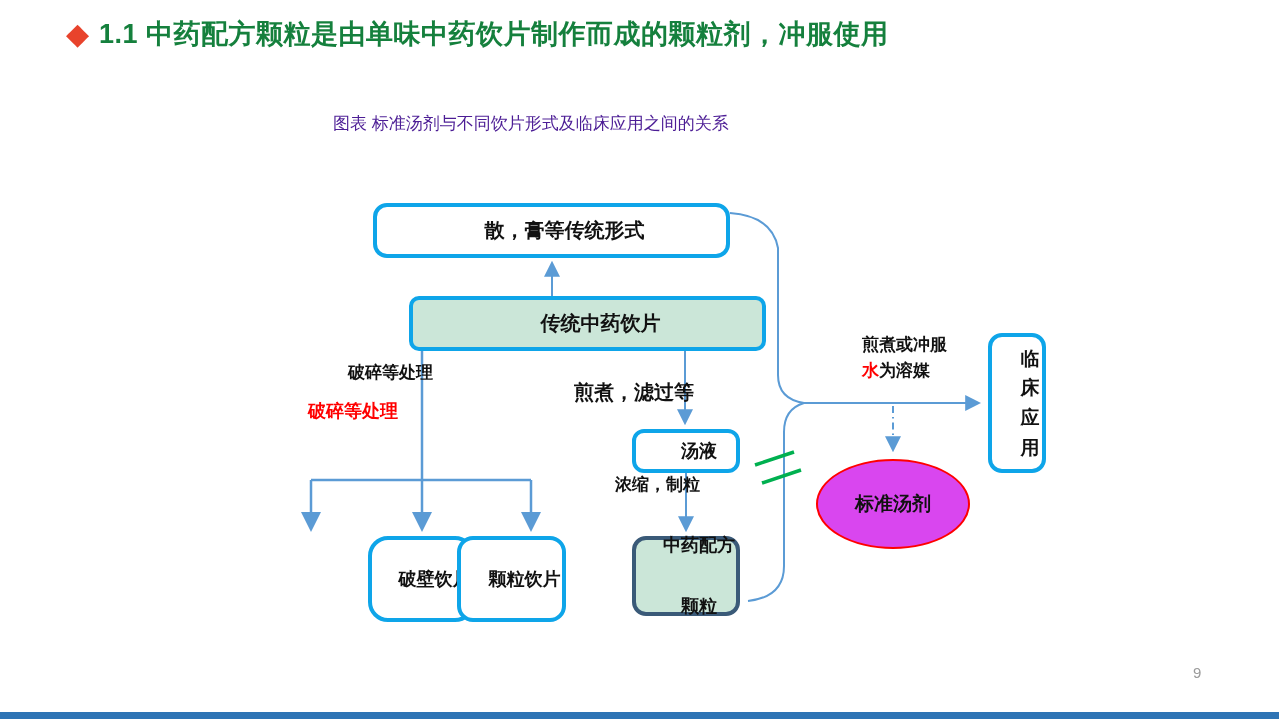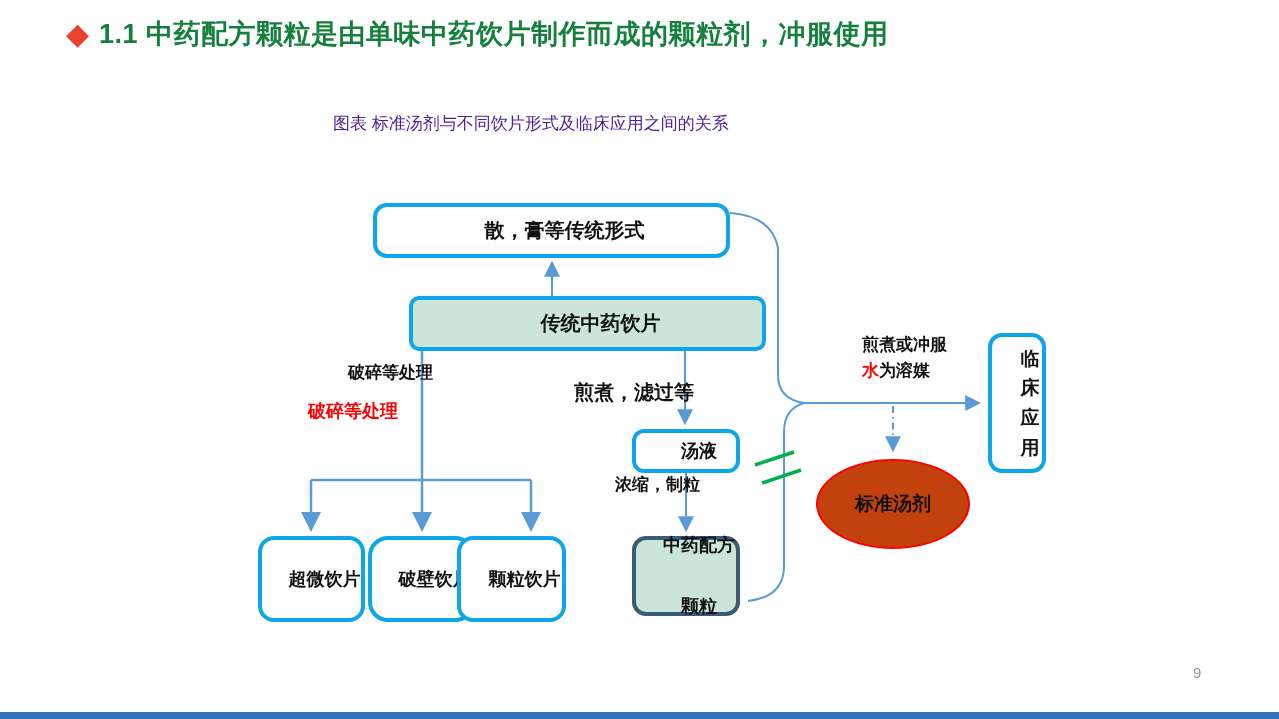--- a/index.html
+++ b/index.html
@@ -26,21 +26,21 @@
   .box-granules   { left: 632px; top: 536px; width: 108px; height: 80px; font-size: 18px; border-radius: 14px;
                     background: #cbe6d8; border-color: #3a5a78; flex-direction: column; line-height: 1.4; gap: 36px; }
   .box-ultrafine  { left: 258px; top: 536px; width: 107px; height: 86px; font-size: 18px; border-radius: 16px; }
   .box-brokenwall { left: 368px; top: 536px; width: 107px; height: 86px; font-size: 18px; border-radius: 20px; }
   .box-granpieces { left: 457px; top: 536px; width: 109px; height: 86px; font-size: 18px; border-radius: 16px; }
 
   .box-clinical   { left: 988px; top: 333px; width: 58px; height: 140px; font-size: 19px; border-radius: 14px;
                     flex-direction: column; justify-content: center; gap: 6px; line-height: 1.25; }
 
   .ellipse { position: absolute; left: 816px; top: 459px; width: 154px; height: 90px;
-             background: #c2410c; border: 2.5px solid #ff0000; border-radius: 50%;
+             background: #d946ef; border: 2.5px solid #ff0000; border-radius: 50%;
              display: flex; align-items: center; justify-content: center;
              font-weight: bold; font-size: 19px; color: #111; text-align: center; }
 
   
   .lbl { position: absolute; font-weight: bold; color: #111; }
   .lbl-crush      { left: 303px; top: 361px; font-size: 17px; margin-left: 45px; }
   .lbl-physical   { left: 308px; top: 399px; font-size: 18px; color: #ff0000; }
   .lbl-decoctfilt { left: 568px; top: 379px; width: 132px; font-size: 20px; text-align: center; }
   .lbl-concentr   { left: 615px; top: 473px; font-size: 17px; }
   .lbl-solvent    { left: 862px; top: 332px; width: 120px; font-size: 17px; line-height: 1.55; }
@@ -97,21 +97,20 @@
 
   <div class="node box-forms">散，膏等传统形式</div>
   <div class="node box-pieces">传统中药饮片</div>
   <div class="node box-decoction">汤液</div>
 
   <div class="node box-granules">
     <span>中药配方</span>
     <span>颗粒</span>
   </div>
 
-  <div class="node box-ultrafine">超微饮片</div>
   <div class="node box-brokenwall">破壁饮片</div>
   <div class="node box-granpieces">颗粒饮片</div>
 
   <div class="node box-clinical">
     <span>临</span>
     <span>床</span>
     <span>应</span>
     <span>用</span>
   </div>
 

